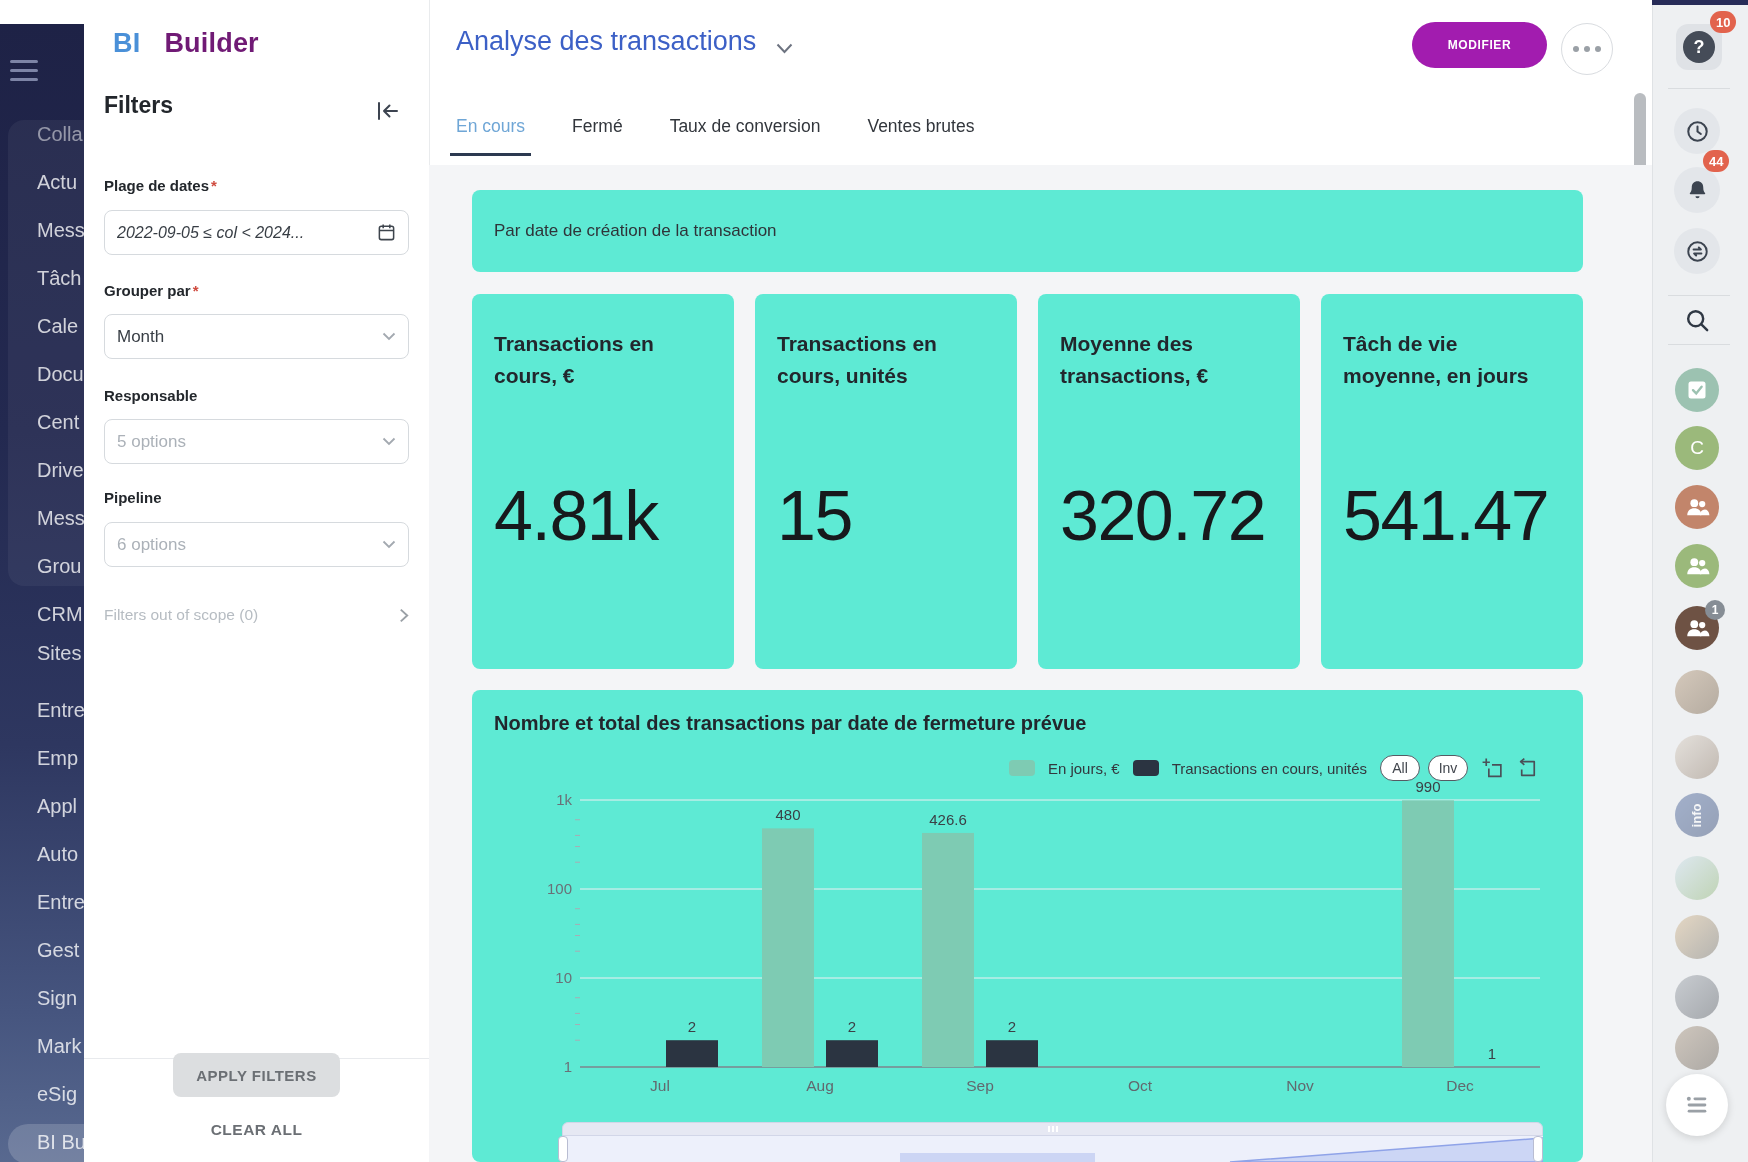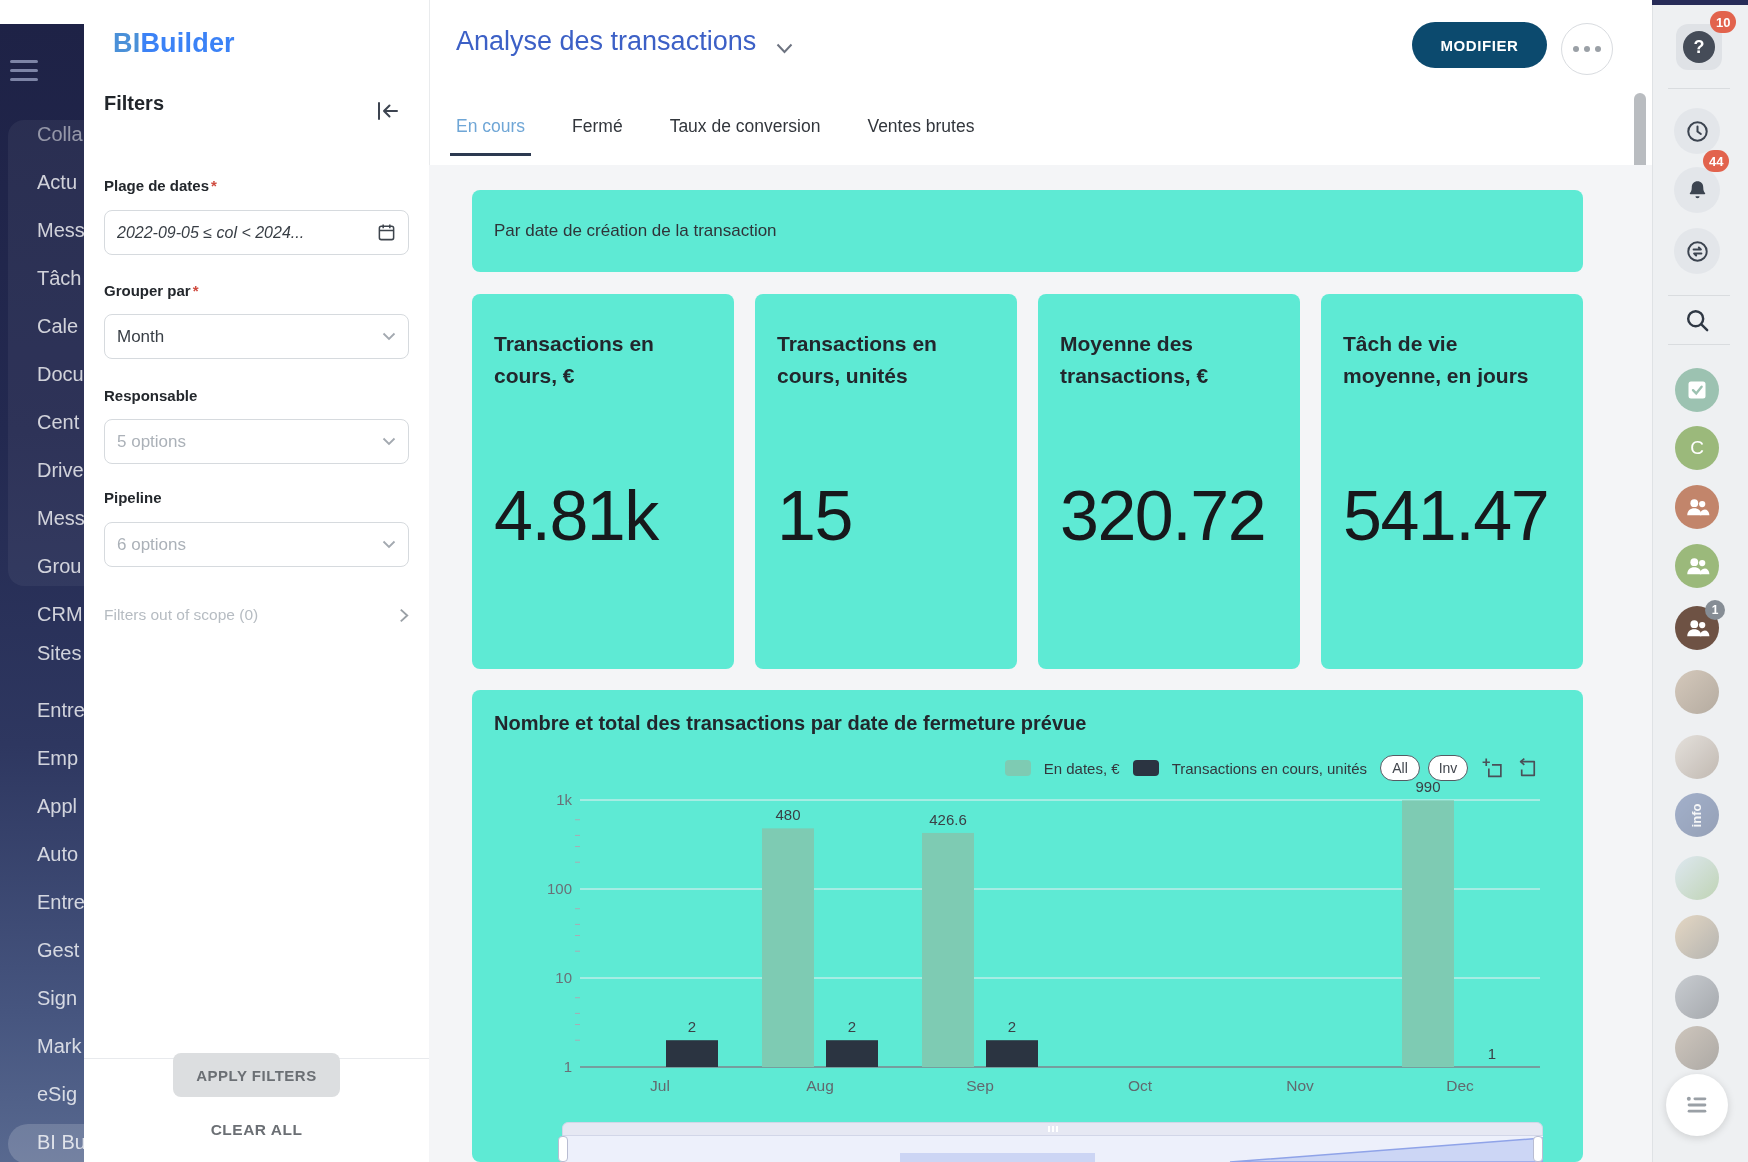--- a/index.html
+++ b/index.html
@@ -18,22 +18,22 @@
   .nav-item.dim{color:rgba(255,255,255,.5);}
   #nav-active-pill{left:8px;top:1100px;width:104px;height:40px;border-radius:20px;background:rgba(255,255,255,.17);}
 
   
   #panel{left:84px;top:0;width:1568px;height:1162px;background:#fff;border-radius:18px 0 0 0;z-index:2;}
   .z3{z-index:3;}
 
   
   #logo{left:113px;top:28px;font-size:27px;letter-spacing:.2px;}
   #logo .bi{color:#4a90d8;font-weight:800;}
-  #logo .builder{color:#3b82f6;font-weight:700;margin-left:0;}
-  #filters-title{left:104px;top:92px;font-size:20px;font-weight:700;color:#22262b;}
+  #logo .builder{color:#701a75;font-weight:700;margin-left:24px;}
+  #filters-title{left:104px;top:92px;font-size:23px;font-weight:700;color:#22262b;}
   #collapse-btn{left:372px;top:96px;width:30px;height:30px;display:flex;align-items:center;justify-content:center;cursor:pointer;}
   .f-label{left:104px;font-size:15px;font-weight:700;color:#23272c;}
   .f-label .req{color:#cf4b3f;margin-left:2px;}
   .f-box{left:104px;width:305px;height:45px;border:1px solid #d6dade;border-radius:8px;background:#fff;
     box-sizing:border-box;display:flex;align-items:center;padding:0 12px;justify-content:space-between;}
   .f-box .val{font-size:16px;color:#383e45;white-space:nowrap;overflow:hidden;}
   .f-box .val.ghost{color:#abb1b8;font-size:17px;}
   #oos-row{left:104px;top:606px;width:305px;display:flex;justify-content:space-between;align-items:center;cursor:pointer;}
   #oos-row span{font-size:15.5px;color:#b6bcc2;}
   #filters-footer-line{left:84px;top:1058px;width:345px;height:1px;background:#e8eaed;}
@@ -41,22 +41,22 @@
     font-family:"Liberation Sans",sans-serif;font-size:15px;font-weight:700;letter-spacing:.5px;color:#6b6f74;cursor:pointer;}
   #clear-btn{left:84px;top:1121px;width:345px;text-align:center;font-size:15.5px;font-weight:700;letter-spacing:.5px;color:#6b6f74;cursor:pointer;}
   #filters-divider{left:429px;top:0;width:1px;height:165px;background:#e9ebed;}
 
   
   #main-title{left:456px;top:26px;font-size:27px;font-weight:400;color:#3c60c6;cursor:pointer;}
   #title-chevron{left:776px;top:40px;}
   #tabs{left:450px;top:100px;height:56px;display:flex;gap:35px;}
   .tab{font-size:17.5px;color:#32363c;line-height:53px;padding:0 6px;border-bottom:3px solid transparent;cursor:pointer;white-space:nowrap;}
   .tab.active{color:#6fa6d6;border-bottom-color:#2c3950;}
-  #edit-btn{left:1412px;top:22px;width:135px;height:46px;border-radius:23px;background:#0c4a6e;border:none;
-    font-family:"Liberation Sans",sans-serif;color:#fff;font-size:15px;font-weight:700;letter-spacing:.6px;cursor:pointer;}
+  #edit-btn{left:1412px;top:22px;width:135px;height:46px;border-radius:23px;background:#a21caf;border:none;
+    font-family:"Liberation Sans",sans-serif;color:#fff;font-size:12px;font-weight:700;letter-spacing:.6px;cursor:pointer;}
   #more-btn{left:1561px;top:23px;width:52px;height:52px;border-radius:50%;background:#fff;border:1px solid #d9dce0;
     box-sizing:border-box;display:flex;align-items:center;justify-content:center;gap:5px;cursor:pointer;}
   #more-btn i{width:6px;height:6px;border-radius:50%;background:#9aa0a6;}
   #scrollbar{left:1634px;top:93px;width:12px;height:676px;border-radius:6px;background:#b9bcc0;cursor:pointer;}
 
   
   #main-bg{left:429px;top:165px;width:1223px;height:997px;background:#f4f5f7;}
   .card{background:#5eead4;border-radius:8px;}
   #section-card{left:472px;top:190px;width:1111px;height:82px;}
   #section-label{left:494px;top:190px;height:82px;display:flex;align-items:center;font-size:17px;color:#2f3439;}
@@ -262,21 +262,21 @@
         <div class="kpi-value">541.47</div>
       </div>
     </div>
 
   <div id="chart-card" class="abs z3 card"></div>
   <div id="chart-title" class="abs z3">Nombre et total des transactions par date de fermeture prévue</div>
 
   <div id="chart-legend" class="abs z3">
     <span id="legend-series" style="display:flex;align-items:center;gap:13px;">
         <span class="lg-swatch" style="background: rgb(126, 203, 179);"></span>
-        <span class="lg-label">En dates, €</span>
+        <span class="lg-label">En jours, €</span>
         <span class="lg-swatch" style="background: rgb(43, 52, 65);"></span>
         <span class="lg-label">Transactions en cours, unités</span>
       </span>
     <span id="legend-buttons" style="display:flex;align-items:center;gap:8px;">
         <button class="lg-btn">All</button>
         <button class="lg-btn">Inv</button>
       </span>
     <span class="lg-icon">
       <svg width="23" height="23" viewBox="0 0 22 22" fill="none" stroke="#4a5058" stroke-width="1.6">
           <path d="M5 1.5v7M1.5 5h7"></path>

